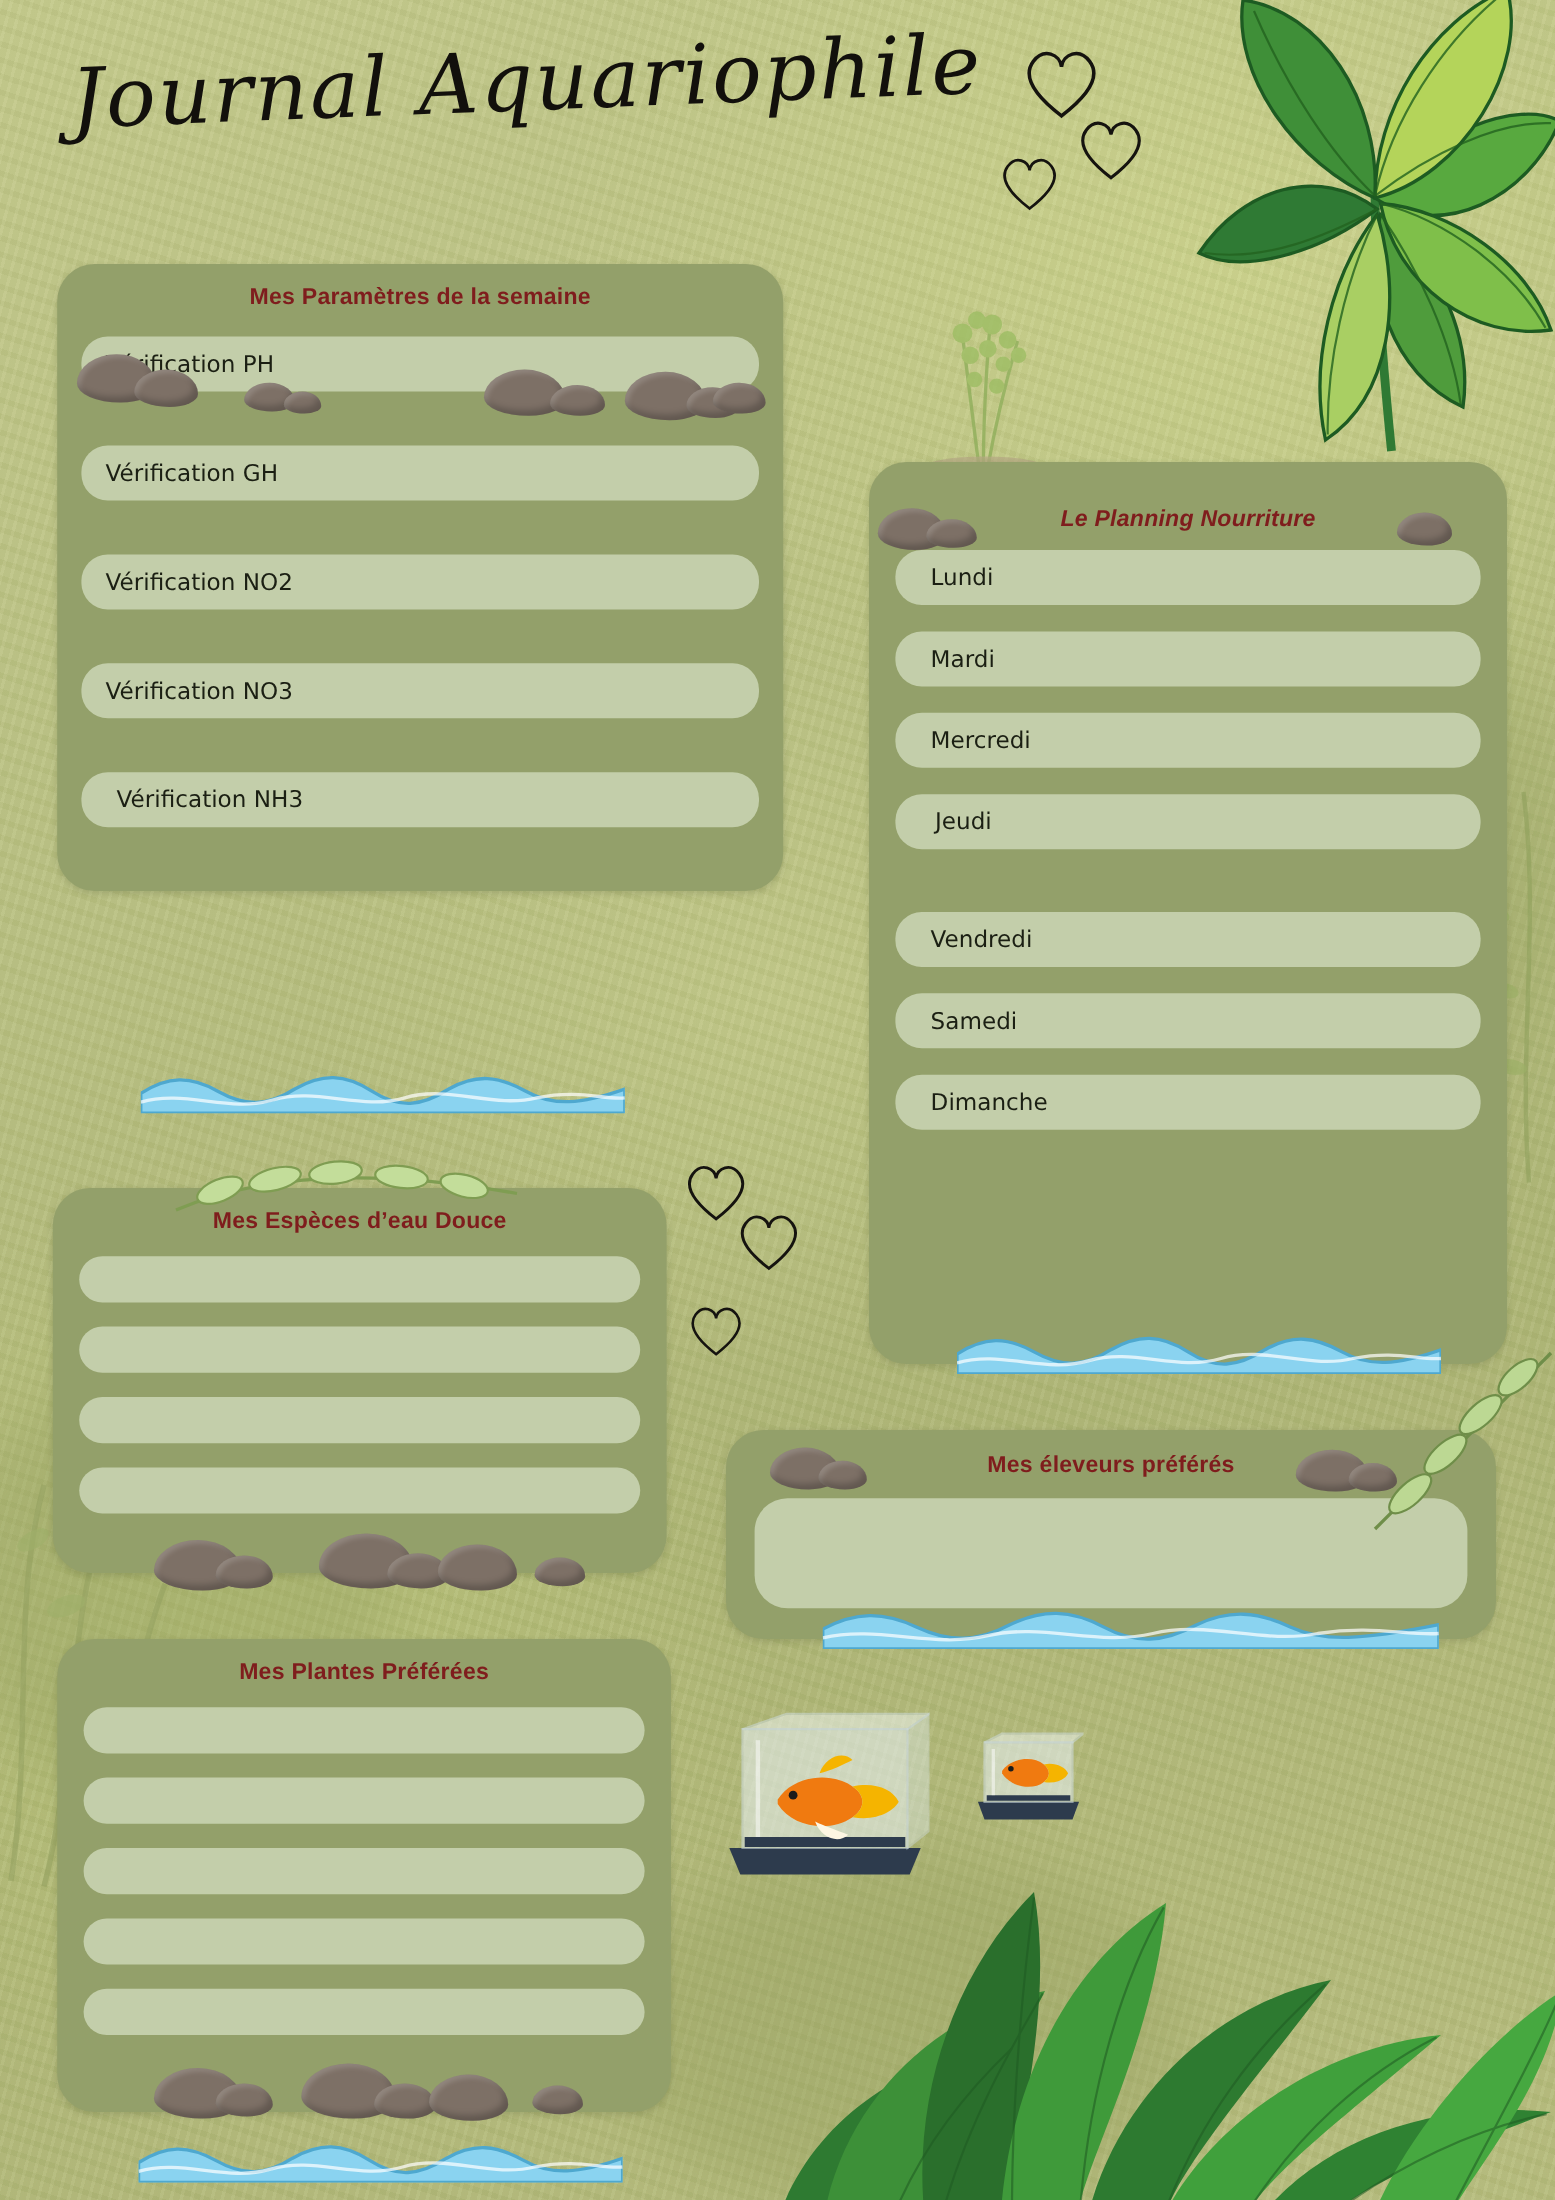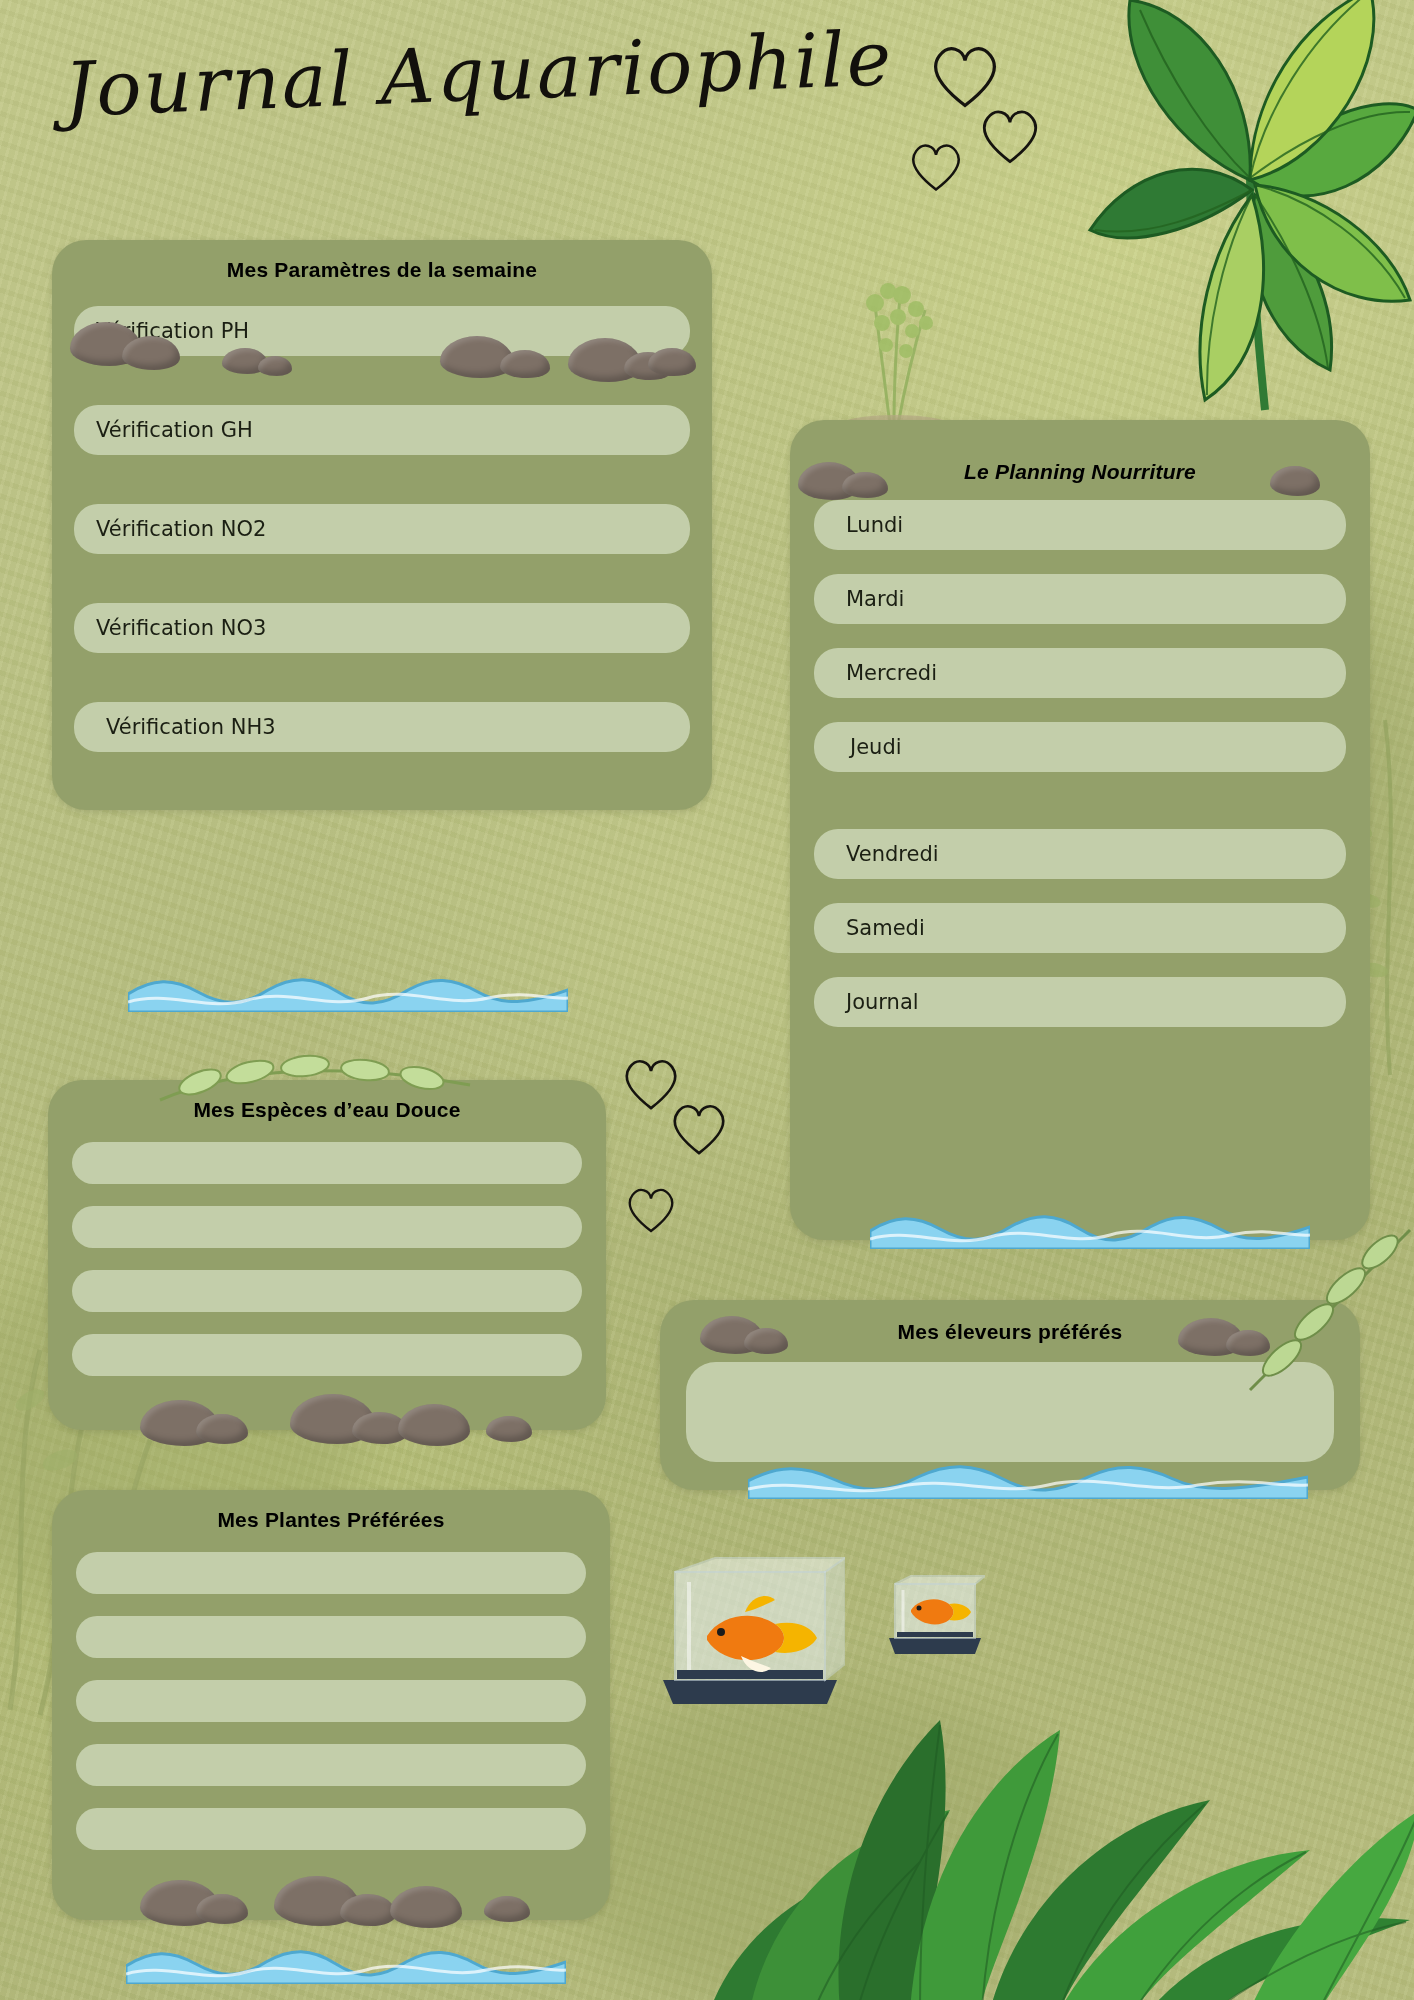--- a/index.html
+++ b/index.html
@@ -59,21 +59,21 @@
     position: absolute;
     background: #93a06a;
     border-radius: 34px;
     box-shadow: 0 2px 6px rgba(60,70,35,.18);
     overflow: visible;
   }
   .card-title {
     text-align: center;
     font-weight: bold;
     font-size: 21px;
-    color: #000000;
+    color: #7f1d1d;
     letter-spacing: .2px;
   }
   .row {
     background: #c3ceaa;
     border-radius: 24px;
     height: 50px;
     display: flex;
     align-items: center;
     padding-left: 22px;
     font-size: 21px;
@@ -228,21 +228,21 @@
 <div class="card" style="left:790px; top:420px; width:580px; height:820px;">
   <div class="card-title" style="margin-top:40px;font-style:italic;">Le Planning Nourriture</div>
 
   <div style="position:absolute; left:24px; right:24px; top:80px; display:flex; flex-direction:column; gap:24px;">
     <div class="row" style="padding-left:32px;">Lundi</div>
     <div class="row" style="padding-left:32px;">Mardi</div>
     <div class="row" style="padding-left:32px;">Mercredi</div>
     <div class="row" style="padding-left:36px;">Jeudi</div>
     <div class="row" style="padding-left:32px;margin-top:33px;">Vendredi</div>
     <div class="row" style="padding-left:32px;">Samedi</div>
-    <div class="row" style="padding-left:32px;">Journal</div>
+    <div class="row" style="padding-left:32px;">Dimanche</div>
   </div>
 </div>
 
 <div class="rock" style="left:798px; top:462px; width:62px; height:38px;"></div>
 <div class="rock" style="left:842px; top:472px; width:46px; height:26px;"></div>
 <div class="rock" style="left:1270px; top:466px; width:50px; height:30px;"></div>
 
 <svg class="decor" style="left:870px; top:1205px;" width="440" height="44" viewBox="0 0 440 44">
   <path d="M0 26 C25 10 45 10 70 24 C95 38 115 38 140 22 C165 8 185 8 210 24
            C235 40 255 38 280 22 C305 8 325 10 350 24 C375 38 400 36 440 22

